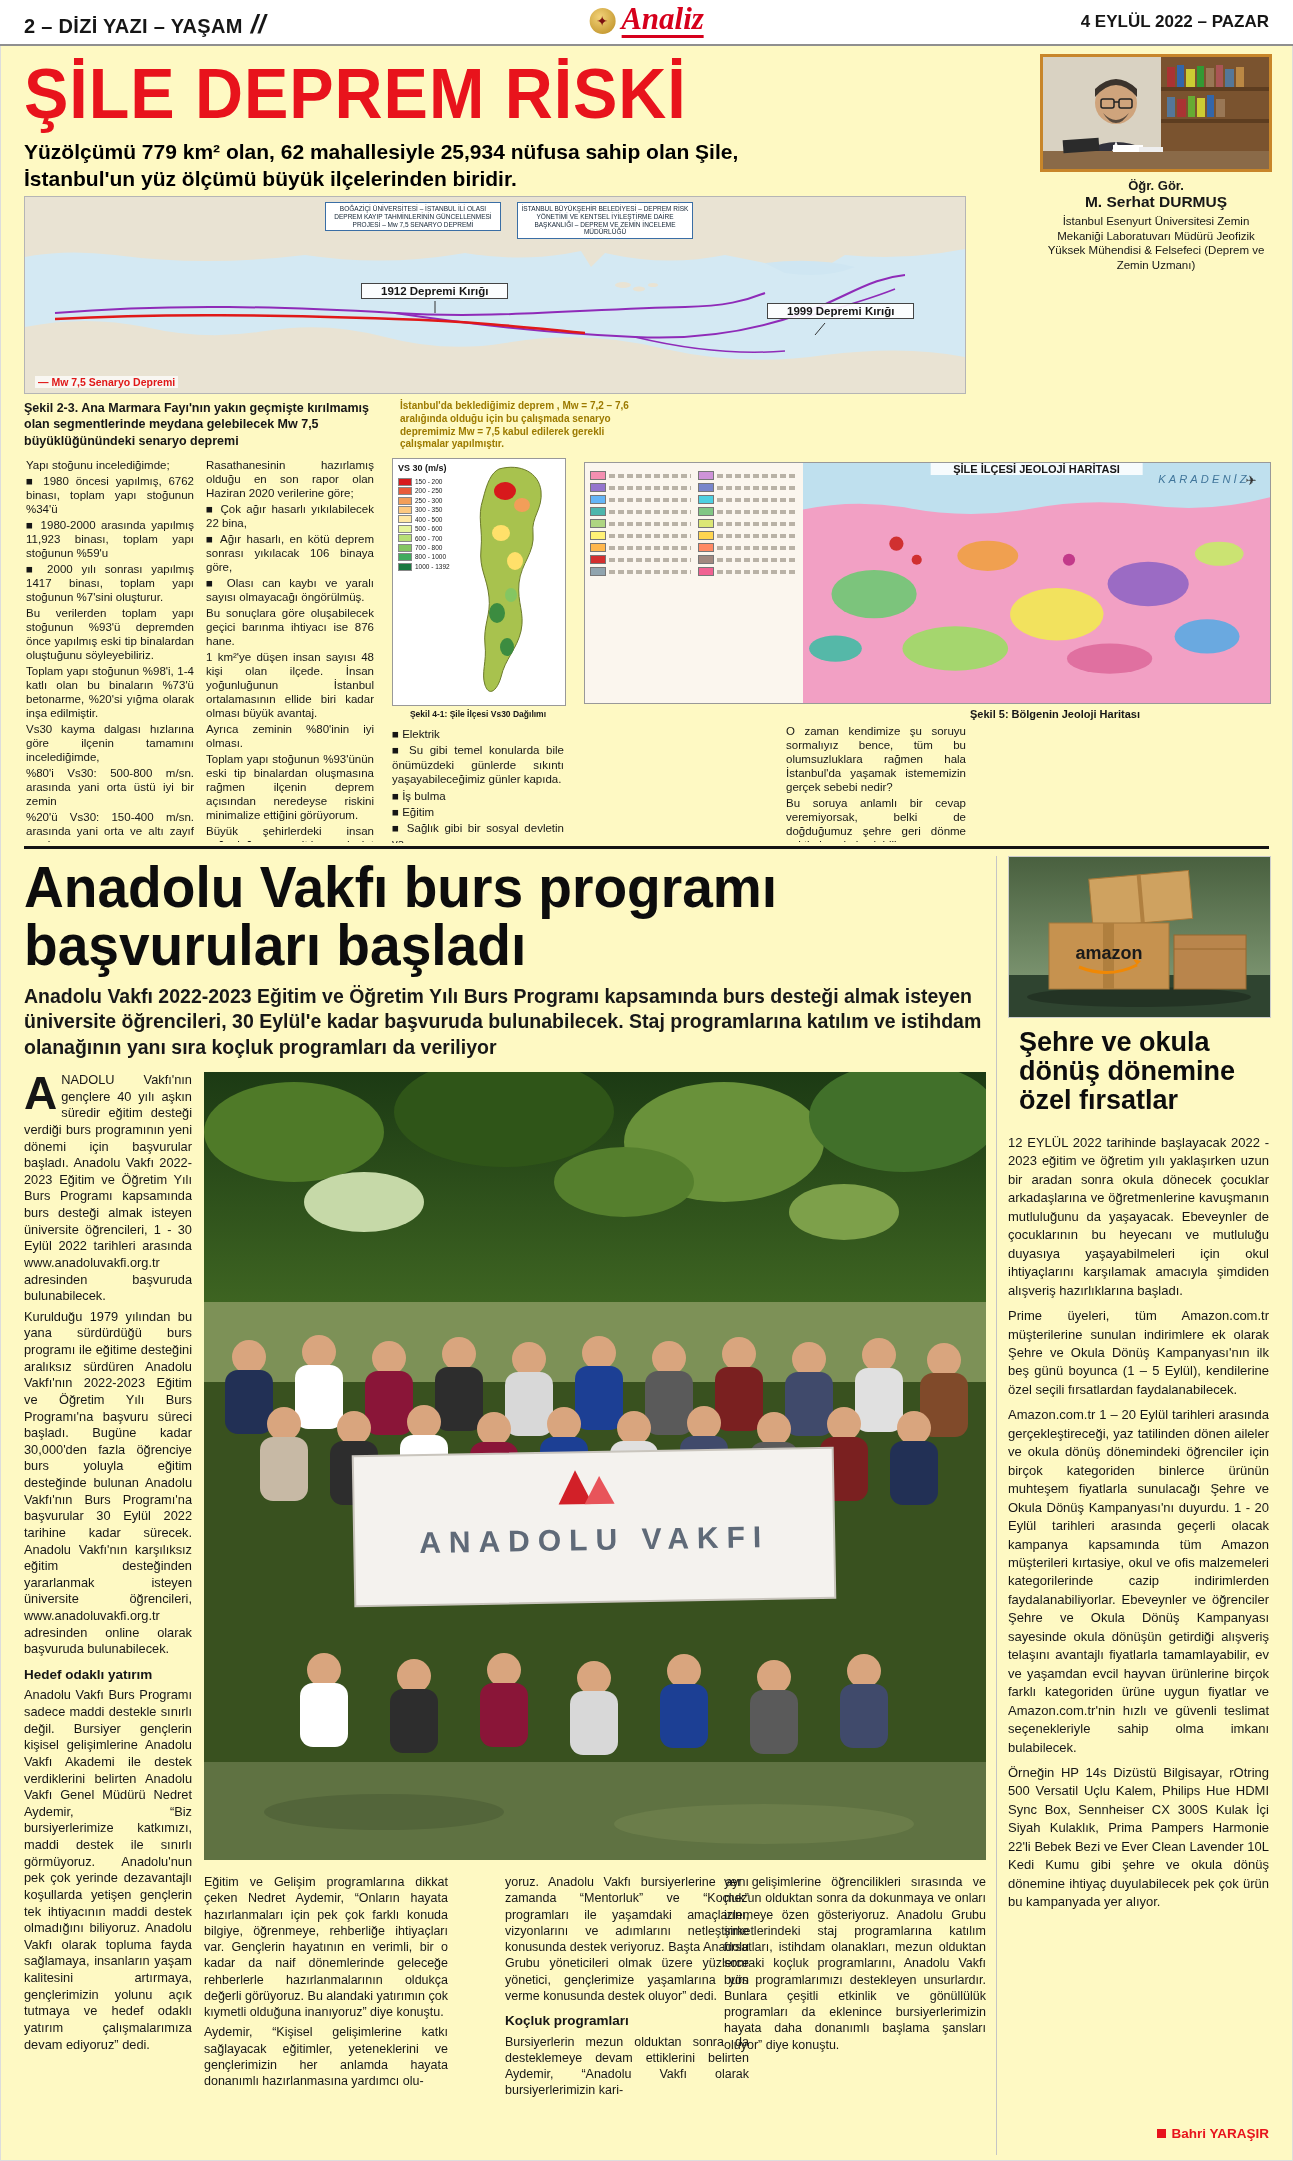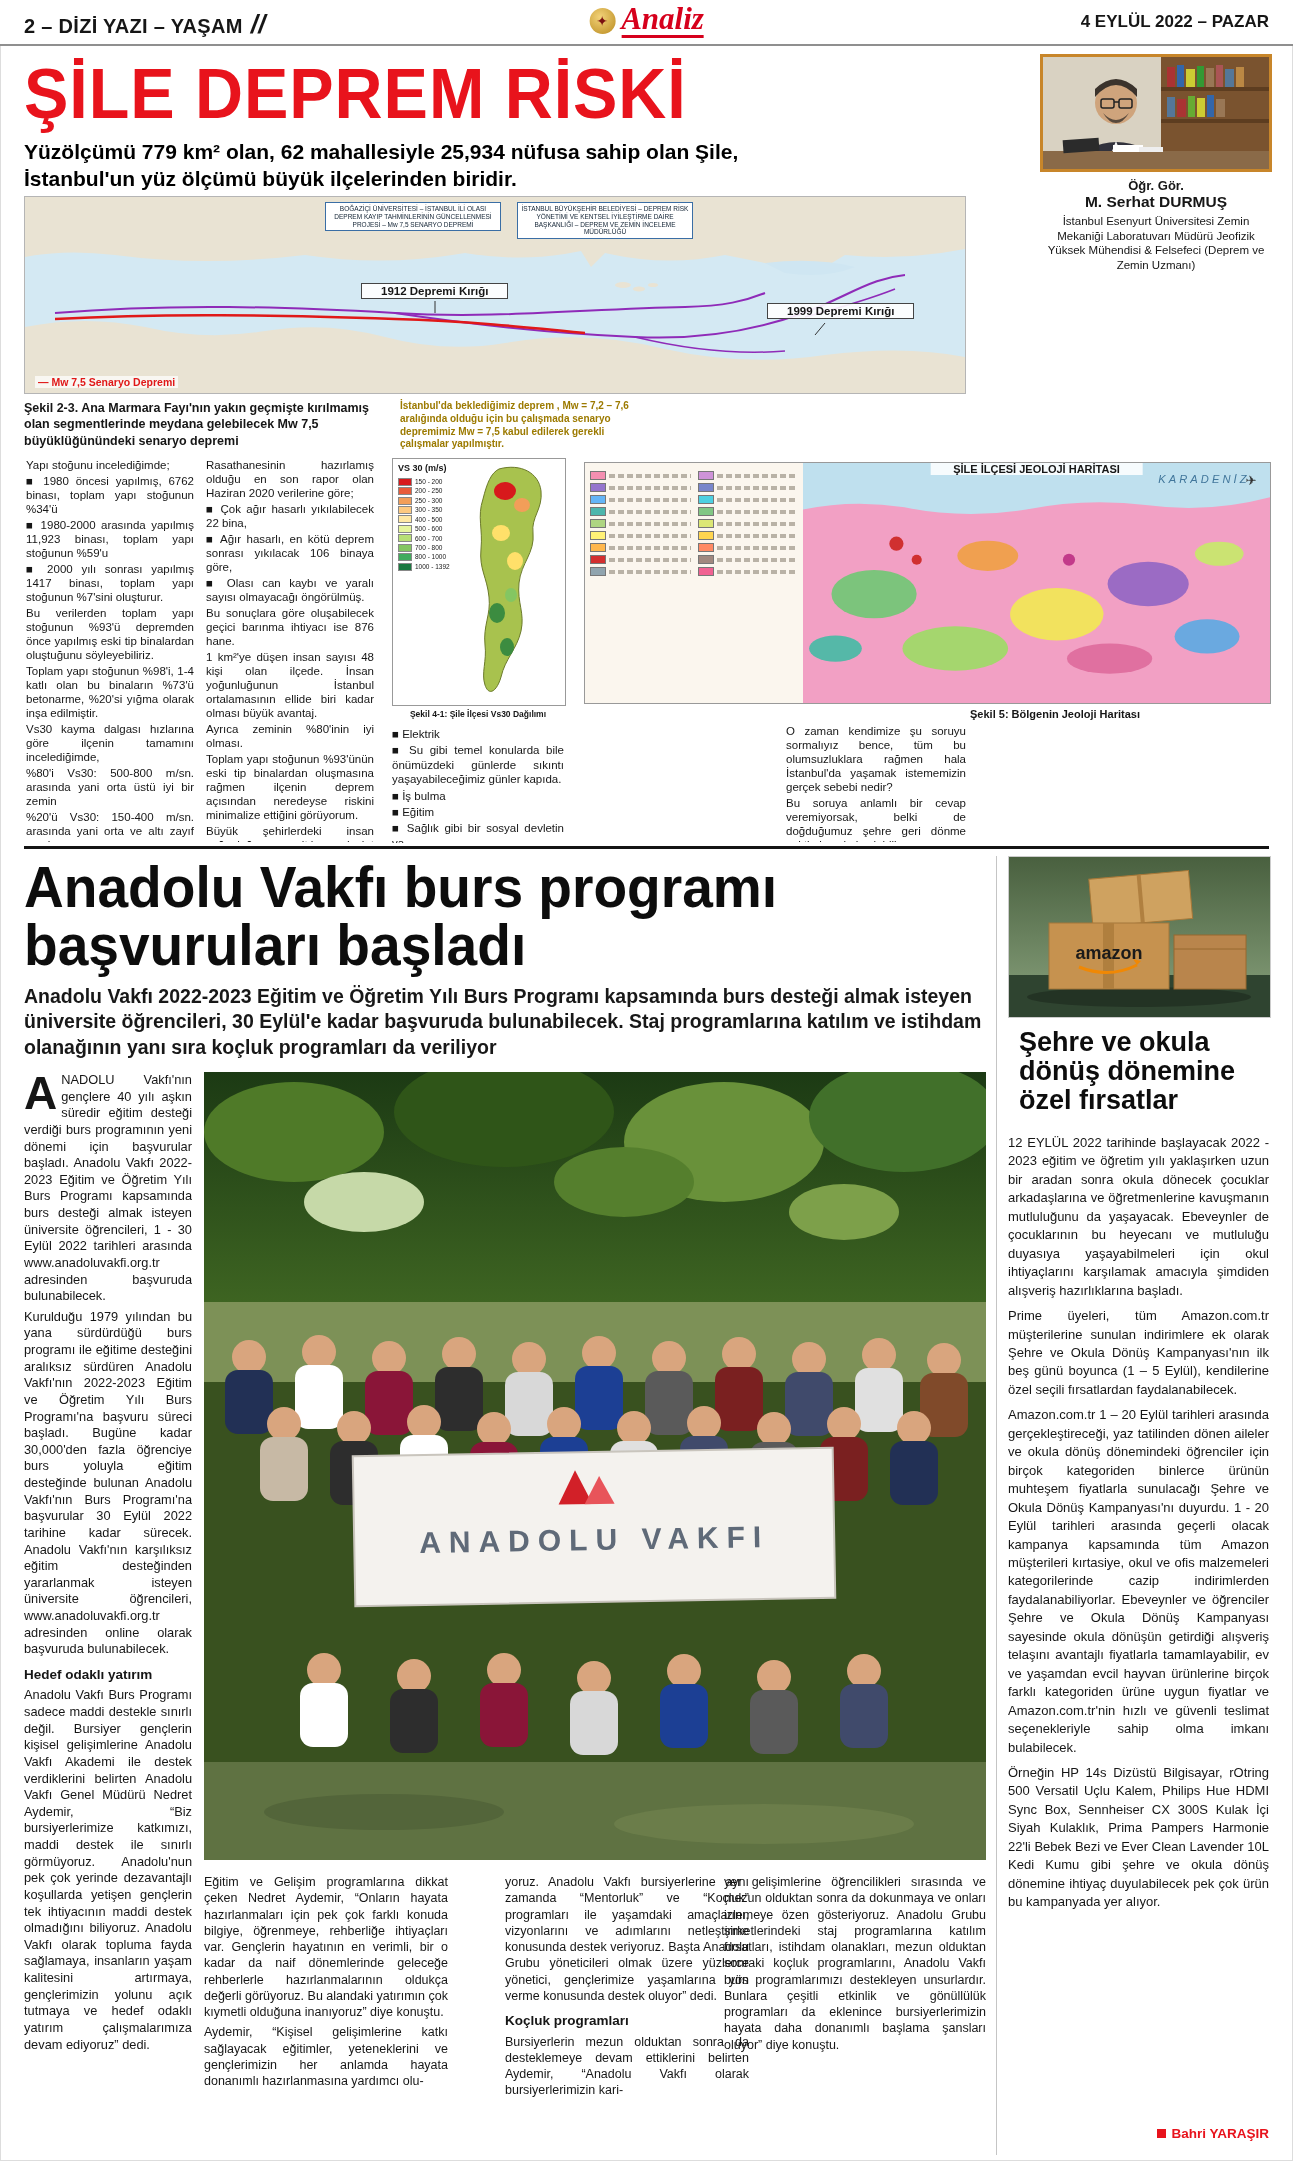--- a/index.html
+++ b/index.html
@@ -1,16 +1,16 @@
 <!DOCTYPE html>
 <html><head>
 <meta charset="utf-8">
 <style>
   html,body{margin:0;padding:0;background:#e8e8e8;}
-  .page{position:relative;width:1293px;height:2161px;background:#ffffff;margin:0 auto;
+  .page{position:relative;width:1293px;height:2161px;background:#fef9c3;margin:0 auto;
         font-family:"Liberation Sans",sans-serif;color:#161616;overflow:hidden;
         box-shadow:inset 0 0 0 1px #ddd;}
   .abs{position:absolute;}
   
   .masthead{position:absolute;left:0;top:0;width:100%;height:44px;border-bottom:2px solid #8f8f8f;background:#fff;}
   .mast-left{position:absolute;left:24px;top:9px;font-size:20px;font-weight:bold;letter-spacing:.3px;}
   .mast-slashes{font-size:26px;font-weight:bold;margin-left:8px;font-style:italic;}
   .mast-logo{position:absolute;left:50%;top:3px;transform:translateX(-50%);display:flex;align-items:center;gap:6px;}
   .crest{width:26px;height:26px;border-radius:50%;background:radial-gradient(circle at 40% 35%,#f3d37a,#b98a1e);
          display:flex;align-items:center;justify-content:center;color:#7a1010;font-size:14px;}

